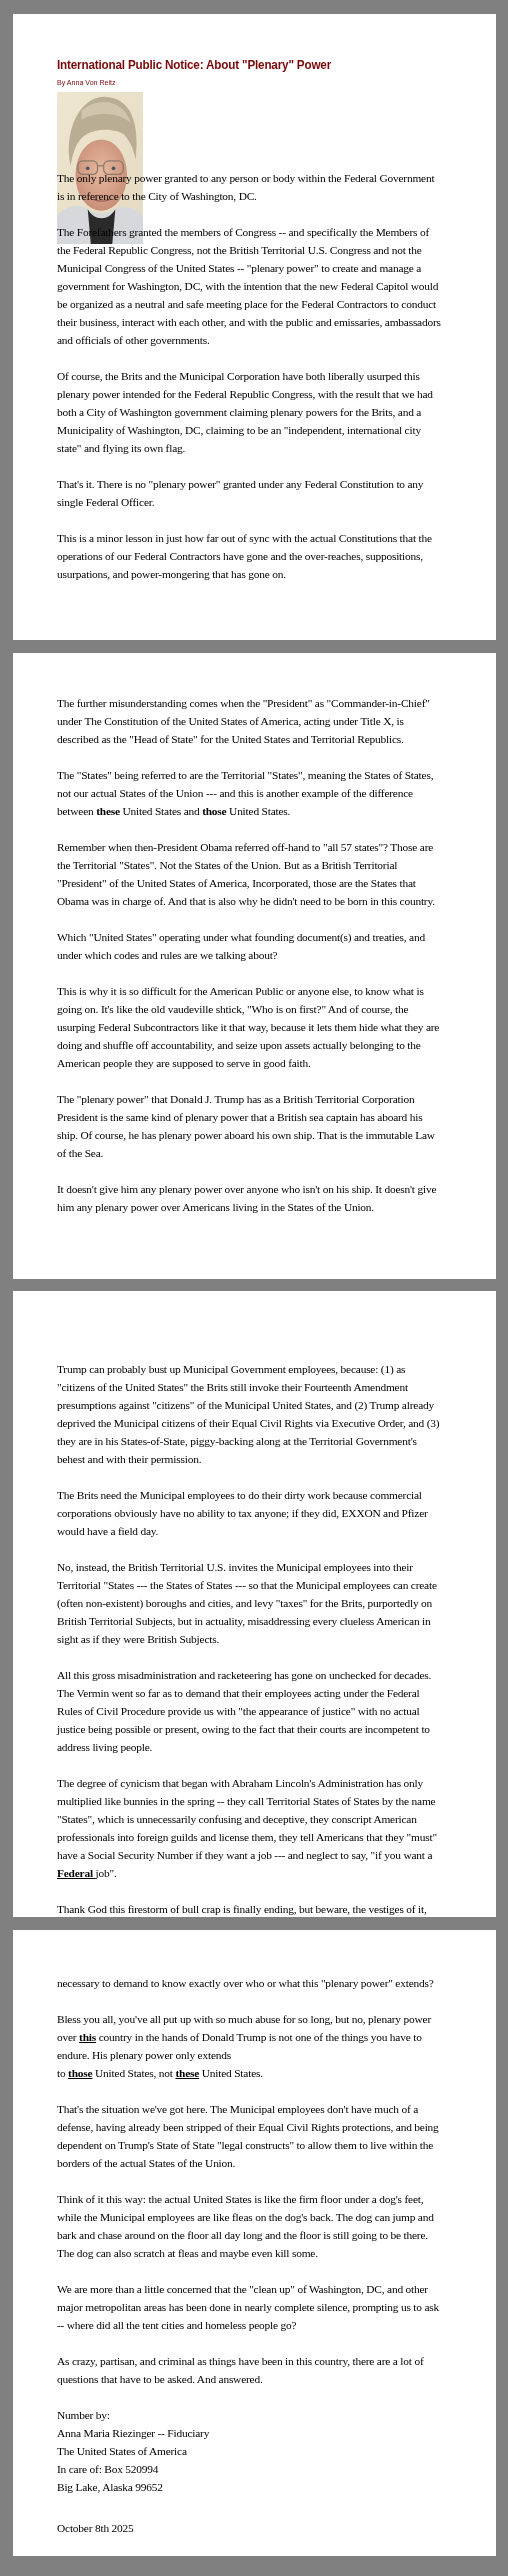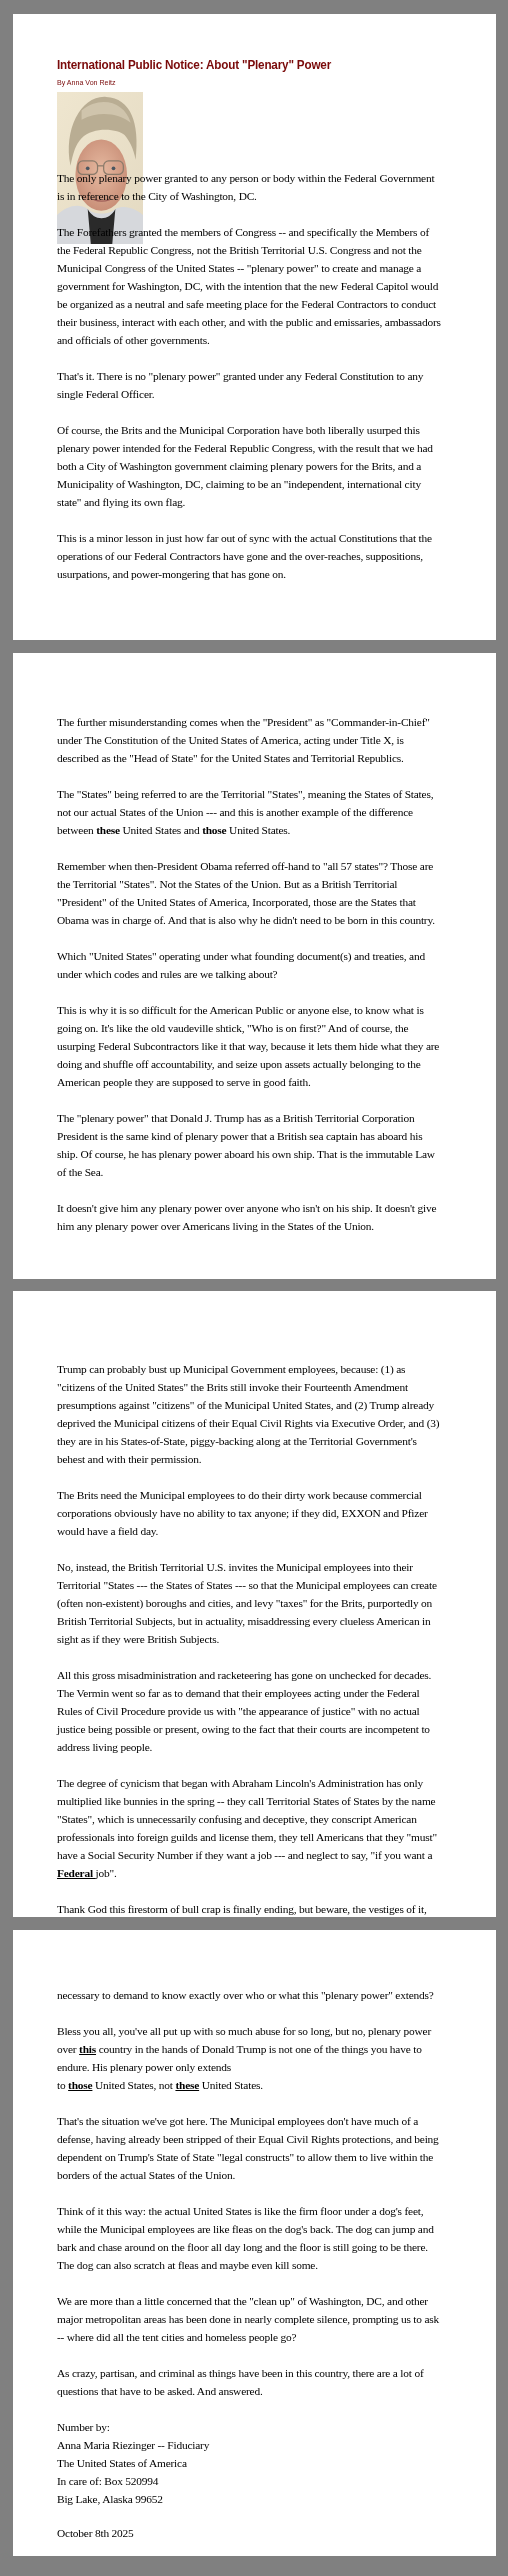--- a/index.html
+++ b/index.html
@@ -66,21 +66,21 @@
   p.para b.ul { text-decoration: underline; }
   .sig {
     font-size: 11.4px;
     line-height: 18px;
     letter-spacing: -0.2px;
   }
   .sig-line { display: block; }
   .date {
     font-size: 11.4px;
     line-height: 18px;
-    margin-top: 16px;
+    margin-top: 23px;
     letter-spacing: -0.2px;
   }
   .footer {
     font-family: "DejaVu Sans", "Liberation Sans", sans-serif;
     font-size: 7.6px;
     color: #333;
     line-height: 11.7px;
     margin-top: 13.5px;
     letter-spacing: -0.1px;
   }
@@ -119,28 +119,28 @@
       <circle cx="92" cy="124" r="3" fill="#4a5560"></circle>
       <path d="M60 175 Q72 180 86 175" stroke="#a0605a" stroke-width="2" fill="none"></path>
 
       <path d="M0 247 L0 200 C15 185 35 180 50 190 C60 200 85 200 95 190 C110 182 130 190 140 200 L140 247 Z" fill="#d6d8dc"></path>
       <path d="M50 190 C60 210 85 210 95 190 L90 247 L55 247 Z" fill="#2a2a2a"></path>
     </svg>
   </div>
   <div class="content" style="top:155px;">
     <p class="para">The only plenary power granted to any person or body within the Federal Government is in reference to the City of Washington, DC.</p>
     <p class="para">The Forefathers granted the members of Congress -- and specifically the Members of the Federal Republic Congress, not the British Territorial U.S. Congress and not the Municipal Congress of the United States -- "plenary power" to create and manage a government for Washington, DC, with the intention that the new Federal Capitol would be organized as a neutral and safe meeting place for the Federal Contractors to conduct their business, interact with each other, and with the public and emissaries, ambassadors and officials of other governments.</p>
+    <p class="para">Of course, the Brits and the Municipal Corporation have both liberally usurped this plenary power intended for the Federal Republic Congress, with the result that we had both a City of Washington government claiming plenary powers for the Brits, and a Municipality of Washington, DC, claiming to be an "independent, international city state" and flying its own flag.</p>
     <p class="para">That's it.  There is no  "plenary power" granted under any Federal Constitution to any single Federal Officer.</p>
-    <p class="para">Of course, the Brits and the Municipal Corporation have both liberally usurped this plenary power intended for the Federal Republic Congress, with the result that we had both a City of Washington government claiming plenary powers for the Brits, and a Municipality of Washington, DC, claiming to be an "independent, international city state" and flying its own flag.</p>
     <p class="para">This is a minor lesson in just how far out of sync with the actual Constitutions that the operations of our Federal Contractors have gone and the over-reaches, suppositions, usurpations, and power-mongering that has gone on.</p>
   </div>
 </div>
 
 <div class="page" id="page-2">
-  <div class="content" style="top:60px;">
+  <div class="content" style="top:41px;">
     <p class="para">The further misunderstanding comes when the "President" as "Commander-in-Chief" under The Constitution of the United States of America, acting under Title X, is described as the "Head of State" for the United States and Territorial Republics.</p>
     <p class="para"><span>The "States" being referred to are the Territorial "States", meaning the States of States, not our actual States of the Union --- and this is another example of the difference between </span><b>these</b><span> United States and </span><b>those</b><span> United States.</span></p>
     <p class="para">Remember when then-President Obama referred off-hand to "all 57 states"?  Those are the Territorial "States".  Not the States of the Union.  But as a British Territorial "President" of the United States of America, Incorporated, those are the States that Obama was in charge of.  And that is also why he didn't need to be born in this country.</p>
     <p class="para">Which "United States" operating under what founding document(s) and treaties, and under which codes and rules are we talking about?</p>
     <p class="para">This is why it is so difficult for the American Public or anyone else, to know what is going on.  It's like the old vaudeville shtick, "Who is on first?"  And of course, the usurping Federal Subcontractors like it that way, because it lets them hide what they are doing and shuffle off accountability, and seize upon assets actually belonging to the American people they are supposed to serve in good faith.</p>
     <p class="para">The "plenary power" that Donald J. Trump has as a British Territorial Corporation President is the same kind of plenary power that a British sea captain has aboard his ship.  Of course, he has plenary power aboard his own ship.  That is the immutable Law of the Sea.</p>
     <p class="para">It doesn't give him any plenary power over anyone who isn't on his ship.  It doesn't give him any plenary power over Americans living in the States of the Union.</p>
   </div>
 </div>
 
@@ -149,21 +149,21 @@
     <p class="para">Trump can probably bust up Municipal Government employees, because: (1) as "citizens of the United States" the Brits still invoke their Fourteenth Amendment presumptions against "citizens" of the Municipal United States, and (2) Trump already deprived the Municipal citizens of their Equal Civil Rights via Executive Order, and (3) they are in his States-of-State, piggy-backing along at the Territorial Government's behest and with their permission.</p>
     <p class="para">The Brits need the Municipal employees to do their dirty work because commercial corporations obviously have no ability to tax anyone; if they did, EXXON and Pfizer would have a field day.</p>
     <p class="para">No, instead, the British Territorial U.S.  invites the Municipal employees into their Territorial "States --- the States of States --- so that the Municipal employees can create (often non-existent) boroughs and cities, and levy "taxes" for the Brits, purportedly on British Territorial Subjects, but in actuality, misaddressing every clueless American in sight as if they were British Subjects.</p>
     <p class="para">All this gross misadministration and racketeering has gone on unchecked for decades.  The Vermin went so far as to demand that their employees acting under the Federal Rules of Civil Procedure provide us with "the appearance of justice" with no actual justice being possible or present, owing to the fact that their courts are incompetent to address living people.</p>
     <p class="para"><span>The degree of cynicism that began with Abraham Lincoln's Administration has only multiplied like bunnies in the spring -- they call Territorial States of States by the name "States", which is unnecessarily confusing and deceptive, they conscript American professionals into foreign guilds and license them, they tell Americans that they "must" have a Social Security Number if they want a job --- and neglect to say, "if you want a </span><b class="ul" style="text-decoration:underline;">Federal </b><span>job".</span></p>
     <p class="para">Thank God this firestorm of  bull crap is finally ending, but beware, the vestiges of it, like blood stains, are hard to completely remove --- and when someone suggests that anyone in this country has "plenary power" it is, yes,</p>
   </div>
 </div>
 
 <div class="page" id="page-4">
-  <div class="content" style="top:56px;">
+  <div class="content" style="top:44px;">
     <p class="para">necessary to demand to know exactly over who or what this "plenary power" extends?</p>
     <p class="para"><span>Bless you all, you've all put up with so much abuse for so long, but no, plenary power over </span><b style="text-decoration:underline;">this</b><span> country in the hands of Donald Trump is not one of the things you have to endure.  His plenary power only extends</span><br><span>to </span><b style="text-decoration:underline;">those</b><span> United States, not </span><b style="text-decoration:underline;">these</b><span> United States.</span></p>
     <p class="para">That's the situation we've got here.  The Municipal employees don't have much of a defense, having already been stripped of their Equal Civil Rights protections, and being dependent on Trump's State of State "legal constructs" to allow them to live within the borders of the actual States of the Union.</p>
     <p class="para">Think of it this way: the actual United States is like the firm floor under a dog's feet, while the Municipal employees are like fleas on the dog's back.  The dog can jump and bark and chase around on the floor all day long and the floor is still going to be there.  The dog can also scratch at fleas and maybe even kill some.</p>
     <p class="para">We are more than a little concerned that the "clean up" of Washington, DC, and other major metropolitan areas has been done in nearly complete silence, prompting us to ask -- where did all the tent cities and homeless people go?</p>
     <p class="para">As crazy, partisan, and criminal as things have been in this country, there are a lot of questions that have to be asked.  And answered.</p>
 
     <div class="sig">
       <span class="sig-line">Number by:</span>
       <span class="sig-line">Anna Maria Riezinger -- Fiduciary</span>

